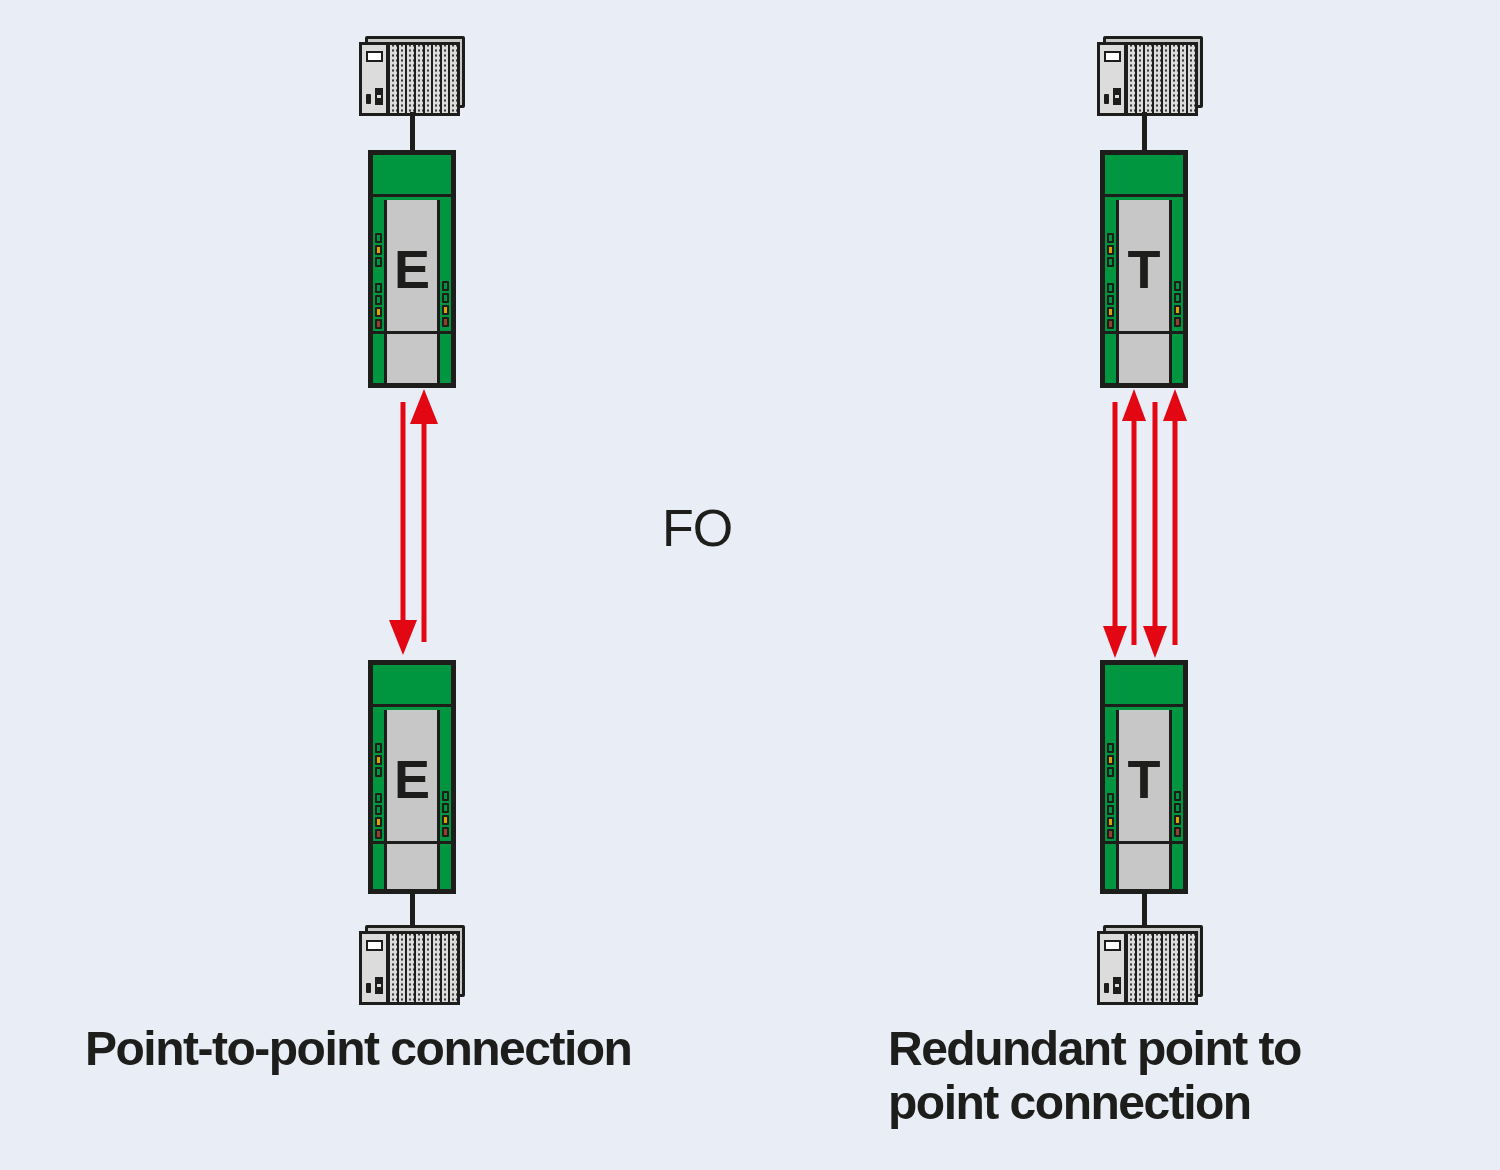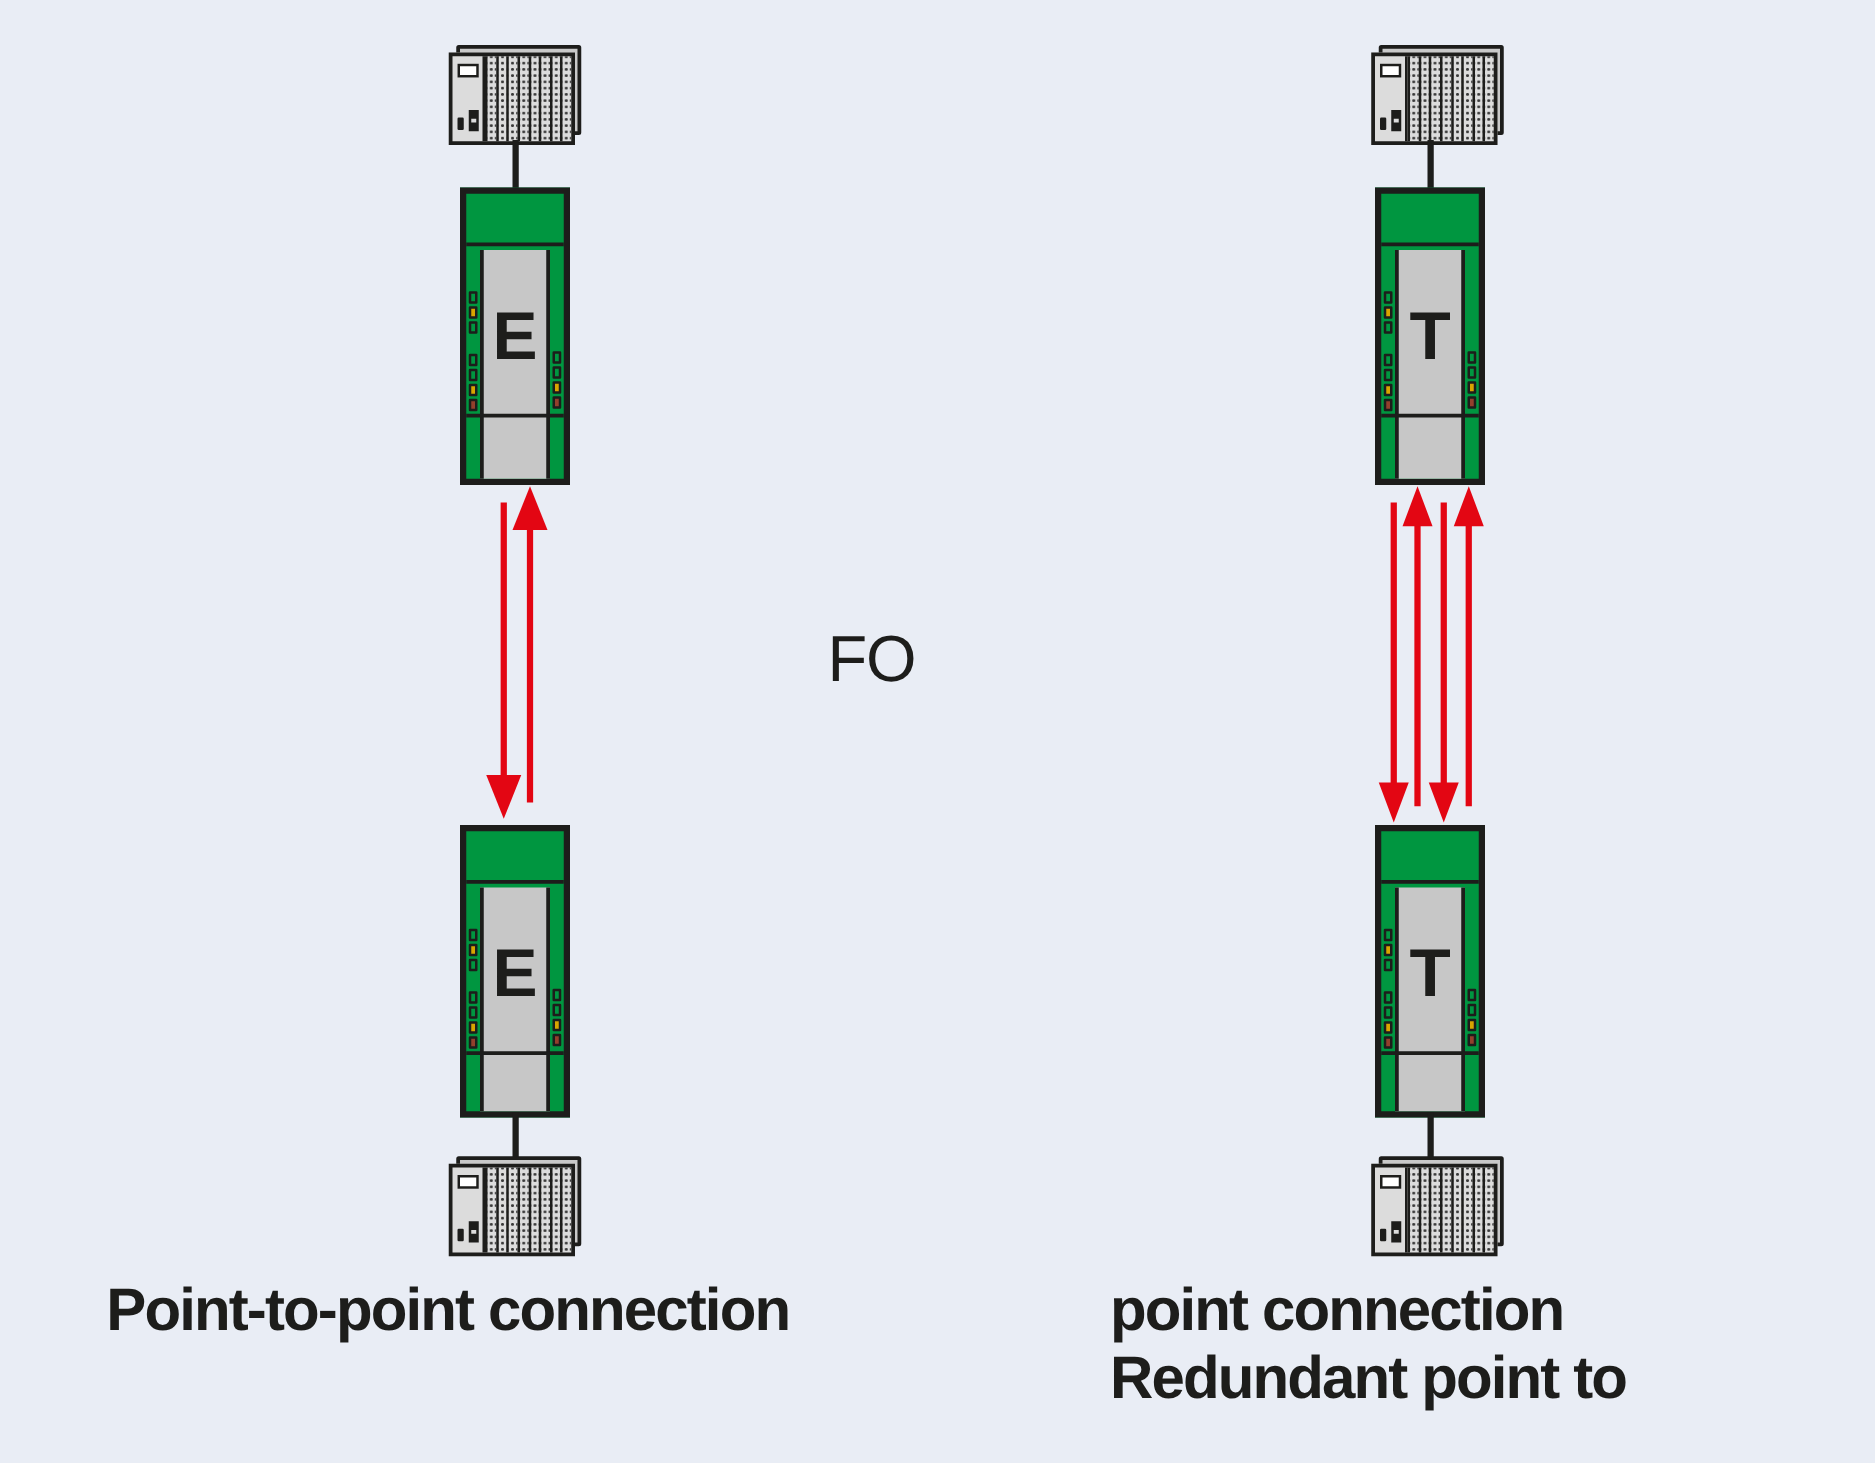--- a/index.html
+++ b/index.html
@@ -306,17 +306,17 @@
           <div class="slat"></div>
           <div class="slat"></div>
           <div class="slat"></div>
           <div class="slat"></div>
           <div class="slat"></div>
       </div>
     </div>
   </div>
 
   <div class="caption caption-right">
+    <div>Redundant point to</div>
     <div>point connection</div>
-    <div>Redundant point to</div>
   </div>
 
 </div>
 
 </body></html>

